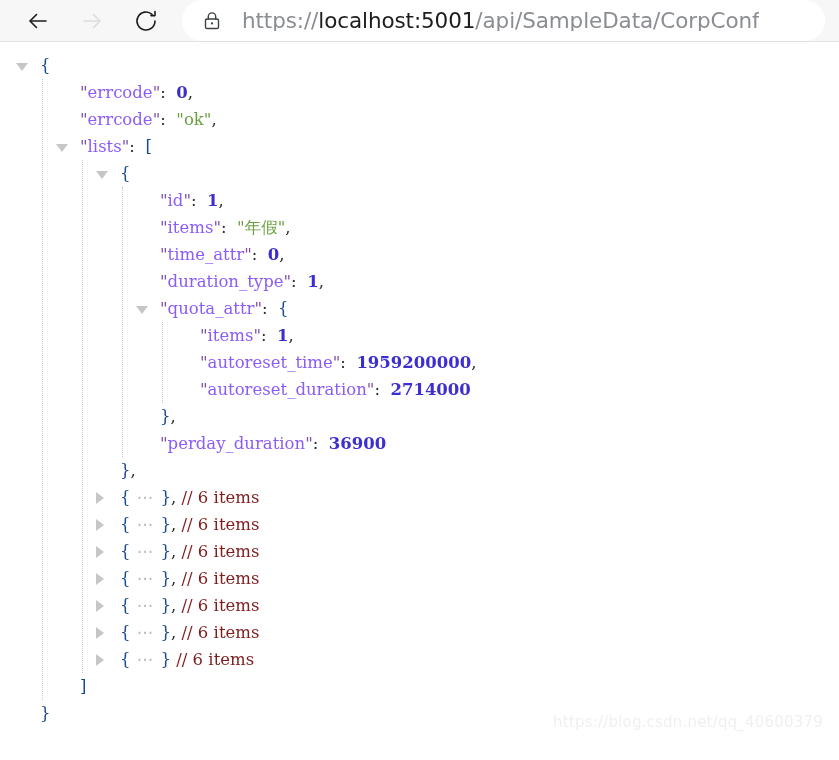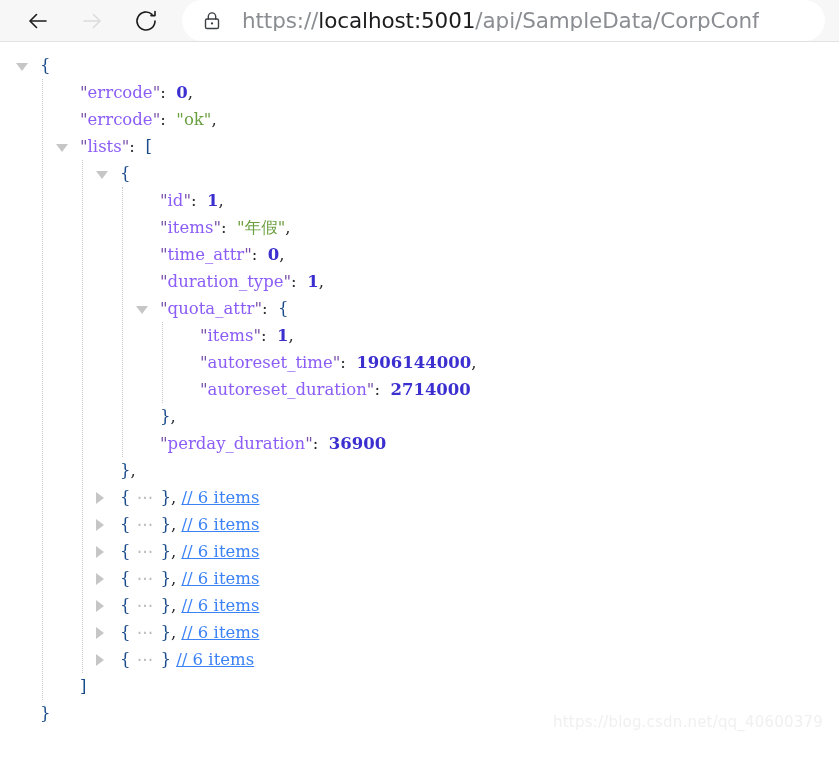--- a/index.html
+++ b/index.html
@@ -130,21 +130,21 @@
     border-left: 1px dotted #c9c9c9;
   }
 
   
   .k      { color: #8b5cf6; }
   .q      { color: #7a4ea8; }
   .punc   { color: #26292e; }
   .brace  { color: #1a4c8b; }
   .num    { color: #3b2fd0; font-weight: bold; }
   .str    { color: #6a9f3f; }
-  .cmt    { color: #3b82f6; text-decoration: underline; }
+  .cmt    { color: #7f1d1d; }
   .ell    { color: #b9b9b9; letter-spacing: 1px; }
 
   .watermark {
     position: absolute;
     right: 16px;
     bottom: 14px;
     font-family: "DejaVu Sans", sans-serif;
     font-size: 15px;
     color: #f0f0f0;
     letter-spacing: 0.2px;
@@ -207,21 +207,21 @@
       <div class="row"><span class="cell" style="left: 80px;"><span class="q">"</span><span class="k">errcode</span><span class="q">"</span><span class="punc">:</span><span>  </span><span class="num">0</span><span class="punc">,</span></span></div>
       <div class="row"><span class="cell" style="left: 80px;"><span class="q">"</span><span class="k">errcode</span><span class="q">"</span><span class="punc">:</span><span>  </span><span class="str">"ok"</span><span class="punc">,</span></span></div>
       <div class="row"><span class="tw open" style="left: 54px;"></span><span class="cell" style="left: 80px;"><span class="q">"</span><span class="k">lists</span><span class="q">"</span><span class="punc">:</span><span>  </span><span class="brace">[</span></span></div>
       <div class="row"><span class="tw open" style="left: 94px;"></span><span class="cell" style="left: 120px;"><span class="brace">{</span></span></div>
       <div class="row"><span class="cell" style="left: 160px;"><span class="q">"</span><span class="k">id</span><span class="q">"</span><span class="punc">:</span><span>  </span><span class="num">1</span><span class="punc">,</span></span></div>
       <div class="row"><span class="cell" style="left: 160px;"><span class="q">"</span><span class="k">items</span><span class="q">"</span><span class="punc">:</span><span>  </span><span class="str">"年假"</span><span class="punc">,</span></span></div>
       <div class="row"><span class="cell" style="left: 160px;"><span class="q">"</span><span class="k">time_attr</span><span class="q">"</span><span class="punc">:</span><span>  </span><span class="num">0</span><span class="punc">,</span></span></div>
       <div class="row"><span class="cell" style="left: 160px;"><span class="q">"</span><span class="k">duration_type</span><span class="q">"</span><span class="punc">:</span><span>  </span><span class="num">1</span><span class="punc">,</span></span></div>
       <div class="row"><span class="tw open" style="left: 134px;"></span><span class="cell" style="left: 160px;"><span class="q">"</span><span class="k">quota_attr</span><span class="q">"</span><span class="punc">:</span><span>  </span><span class="brace">{</span></span></div>
       <div class="row"><span class="cell" style="left: 200px;"><span class="q">"</span><span class="k">items</span><span class="q">"</span><span class="punc">:</span><span>  </span><span class="num">1</span><span class="punc">,</span></span></div>
-      <div class="row"><span class="cell" style="left: 200px;"><span class="q">"</span><span class="k">autoreset_time</span><span class="q">"</span><span class="punc">:</span><span>  </span><span class="num">1906144000</span><span class="punc">,</span></span></div>
+      <div class="row"><span class="cell" style="left: 200px;"><span class="q">"</span><span class="k">autoreset_time</span><span class="q">"</span><span class="punc">:</span><span>  </span><span class="num">1959200000</span><span class="punc">,</span></span></div>
       <div class="row"><span class="cell" style="left: 200px;"><span class="q">"</span><span class="k">autoreset_duration</span><span class="q">"</span><span class="punc">:</span><span>  </span><span class="num">2714000</span></span></div>
       <div class="row"><span class="cell" style="left: 160px;"><span class="brace">}</span><span class="punc">,</span></span></div>
       <div class="row"><span class="cell" style="left: 160px;"><span class="q">"</span><span class="k">perday_duration</span><span class="q">"</span><span class="punc">:</span><span>  </span><span class="num">36900</span></span></div>
       <div class="row"><span class="cell" style="left: 120px;"><span class="brace">}</span><span class="punc">,</span></span></div>
       <div class="row"><span class="tw closed" style="left: 94px;"></span><span class="cell" style="left: 120px;"><span class="brace">{</span><span class="ell"> ⋯ </span><span class="brace">}</span><span class="punc">,</span><span> </span><span class="cmt">// 6 items</span></span></div>
       <div class="row"><span class="tw closed" style="left: 94px;"></span><span class="cell" style="left: 120px;"><span class="brace">{</span><span class="ell"> ⋯ </span><span class="brace">}</span><span class="punc">,</span><span> </span><span class="cmt">// 6 items</span></span></div>
       <div class="row"><span class="tw closed" style="left: 94px;"></span><span class="cell" style="left: 120px;"><span class="brace">{</span><span class="ell"> ⋯ </span><span class="brace">}</span><span class="punc">,</span><span> </span><span class="cmt">// 6 items</span></span></div>
       <div class="row"><span class="tw closed" style="left: 94px;"></span><span class="cell" style="left: 120px;"><span class="brace">{</span><span class="ell"> ⋯ </span><span class="brace">}</span><span class="punc">,</span><span> </span><span class="cmt">// 6 items</span></span></div>
       <div class="row"><span class="tw closed" style="left: 94px;"></span><span class="cell" style="left: 120px;"><span class="brace">{</span><span class="ell"> ⋯ </span><span class="brace">}</span><span class="punc">,</span><span> </span><span class="cmt">// 6 items</span></span></div>
       <div class="row"><span class="tw closed" style="left: 94px;"></span><span class="cell" style="left: 120px;"><span class="brace">{</span><span class="ell"> ⋯ </span><span class="brace">}</span><span class="punc">,</span><span> </span><span class="cmt">// 6 items</span></span></div>

